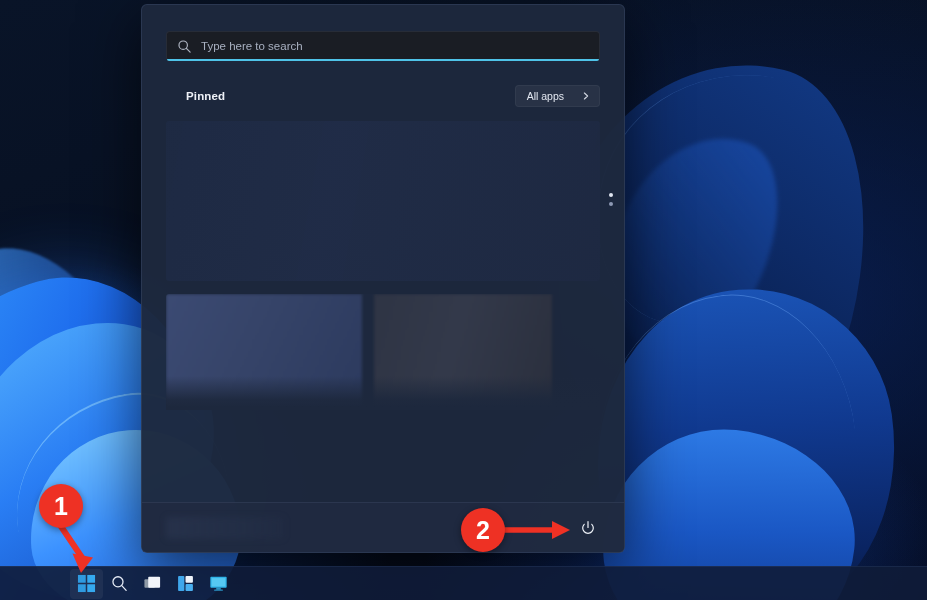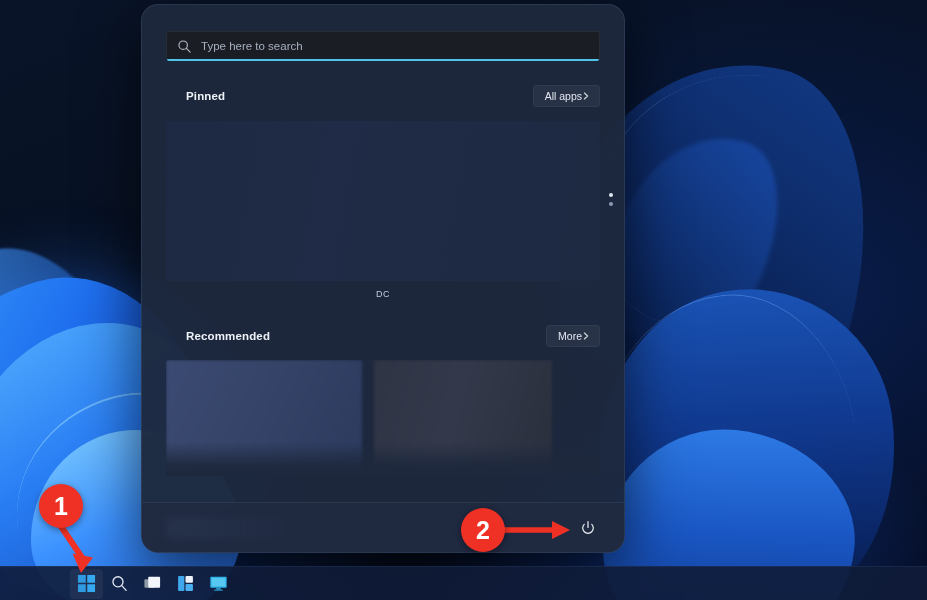--- a/index.html
+++ b/index.html
@@ -95,21 +95,21 @@
     border-radius:70% 0 0 40% / 60% 0 0 50%;
     transform:rotate(10deg);
   }
 
   
   #start-menu {
     position:absolute; left:141px; top:4px;
     width:484px; height:549px;
     background:rgba(29,40,61,0.965);
     border:1px solid rgba(120,145,190,0.16);
-    border-radius:17px;
+    border-radius:6px;
     box-shadow:0 18px 60px rgba(0,0,0,0.62);
     overflow:hidden;
     display:flex; flex-direction:column;
   }
 
   
   .search-wrap { padding:26px 24px 0 24px; }
   .search-box {
     position:relative; height:30px;
     background:#1a1d24;
@@ -136,21 +136,21 @@
   .section-head {
     display:flex; align-items:center; justify-content:space-between;
     padding:0 24px;
   }
   .section-title {
     font-size:11.5px; font-weight:bold; color:#eef1f7;
     letter-spacing:.15px;
     padding-left:20px;
   }
   .pill-btn {
-    display:flex; align-items:center; gap:0;
+    display:flex; align-items:center; gap:18px;
     background:rgba(255,255,255,0.055);
     border:1px solid rgba(255,255,255,0.045);
     border-radius:4px;
     padding:4px 9px 4px 11px;
     cursor:default;
   }
   .pill-btn .label { font-size:10.5px; color:#e2e7f0; }
   .chev { width:8px; height:8px; flex:0 0 auto; opacity:.9; }
 
   
@@ -287,36 +287,26 @@
     <div class="pill-btn">
       <span class="label">All apps</span>
       <svg class="chev" viewBox="0 0 8 8">
         <polyline points="2.4,1 5.6,4 2.4,7" fill="none" stroke="#e2e7f0" stroke-width="1.15" stroke-linecap="round" stroke-linejoin="round"></polyline>
       </svg>
     </div>
   </div>
 
   <div class="pinned-region">
     <div class="pinned-blur"></div>
-    <div class="pinned-label">DC</div>
     <div class="page-dots">
       <span class="dot active"></span>
       <span class="dot"></span>
     </div>
   </div>
 
-  <div class="section-head rec-head">
-    <div class="section-title">Recommended</div>
-    <div class="pill-btn">
-      <span class="label">More</span>
-      <svg class="chev" viewBox="0 0 8 8">
-        <polyline points="2.4,1 5.6,4 2.4,7" fill="none" stroke="#e2e7f0" stroke-width="1.15" stroke-linecap="round" stroke-linejoin="round"></polyline>
-      </svg>
-    </div>
-  </div>
 
   <div class="rec-region">
     <div class="rec-blur">
       <div class="rec-tile-a"></div>
       <div class="rec-tile-gap"></div>
       <div class="rec-tile-b"></div>
     </div>
     <div class="rec-fade"></div>
   </div>
 

